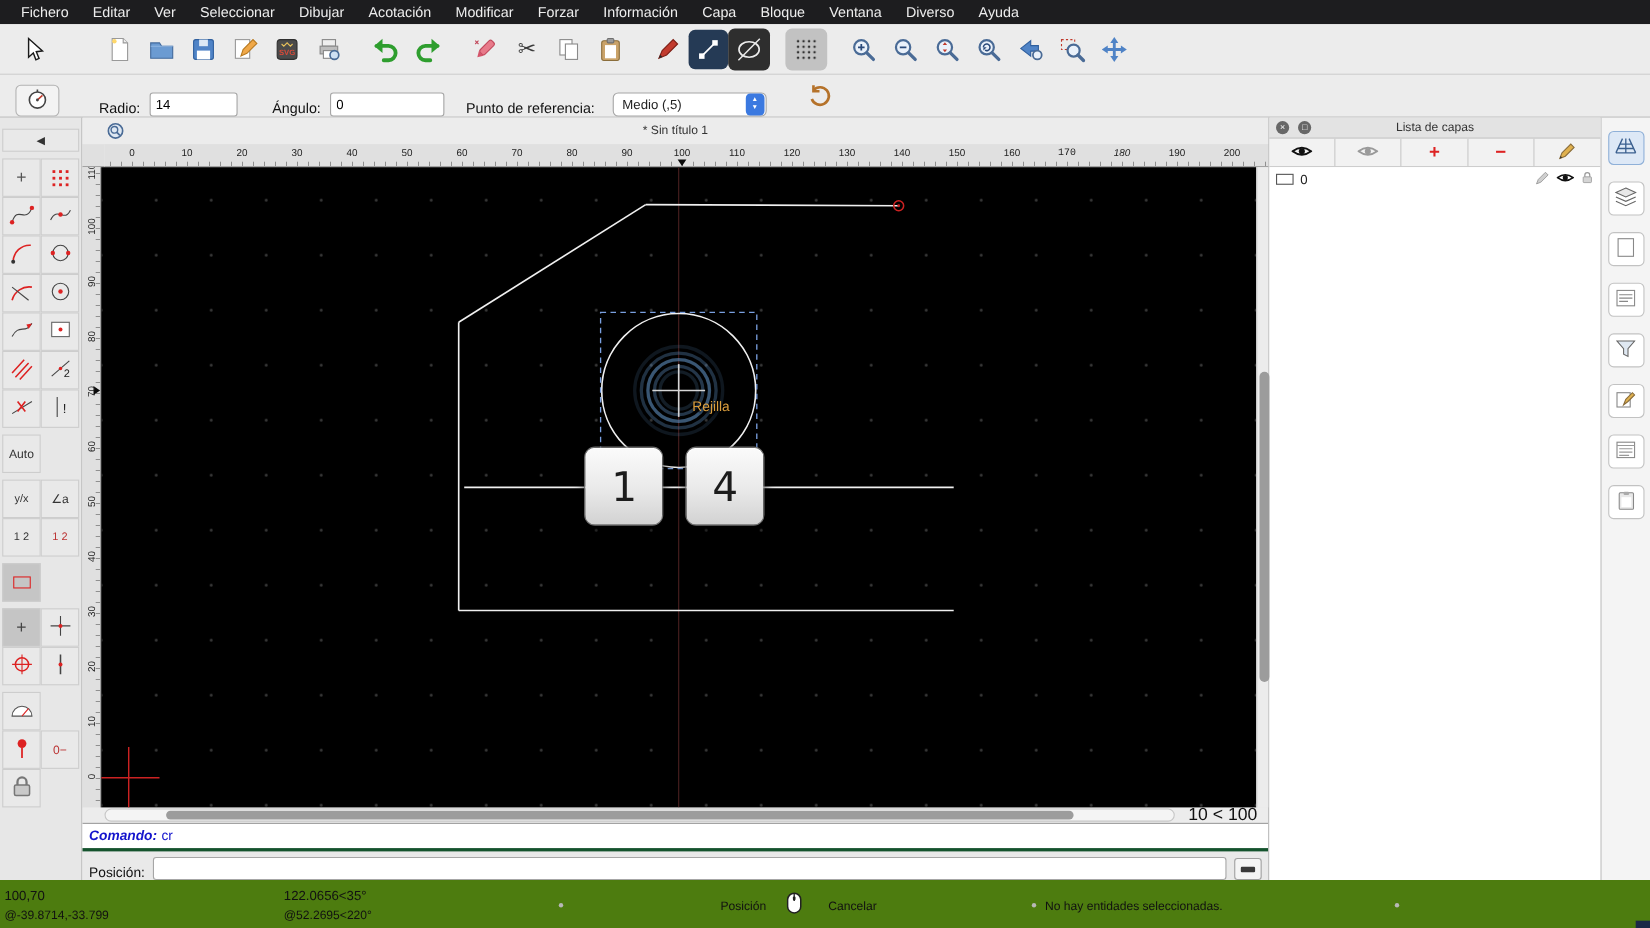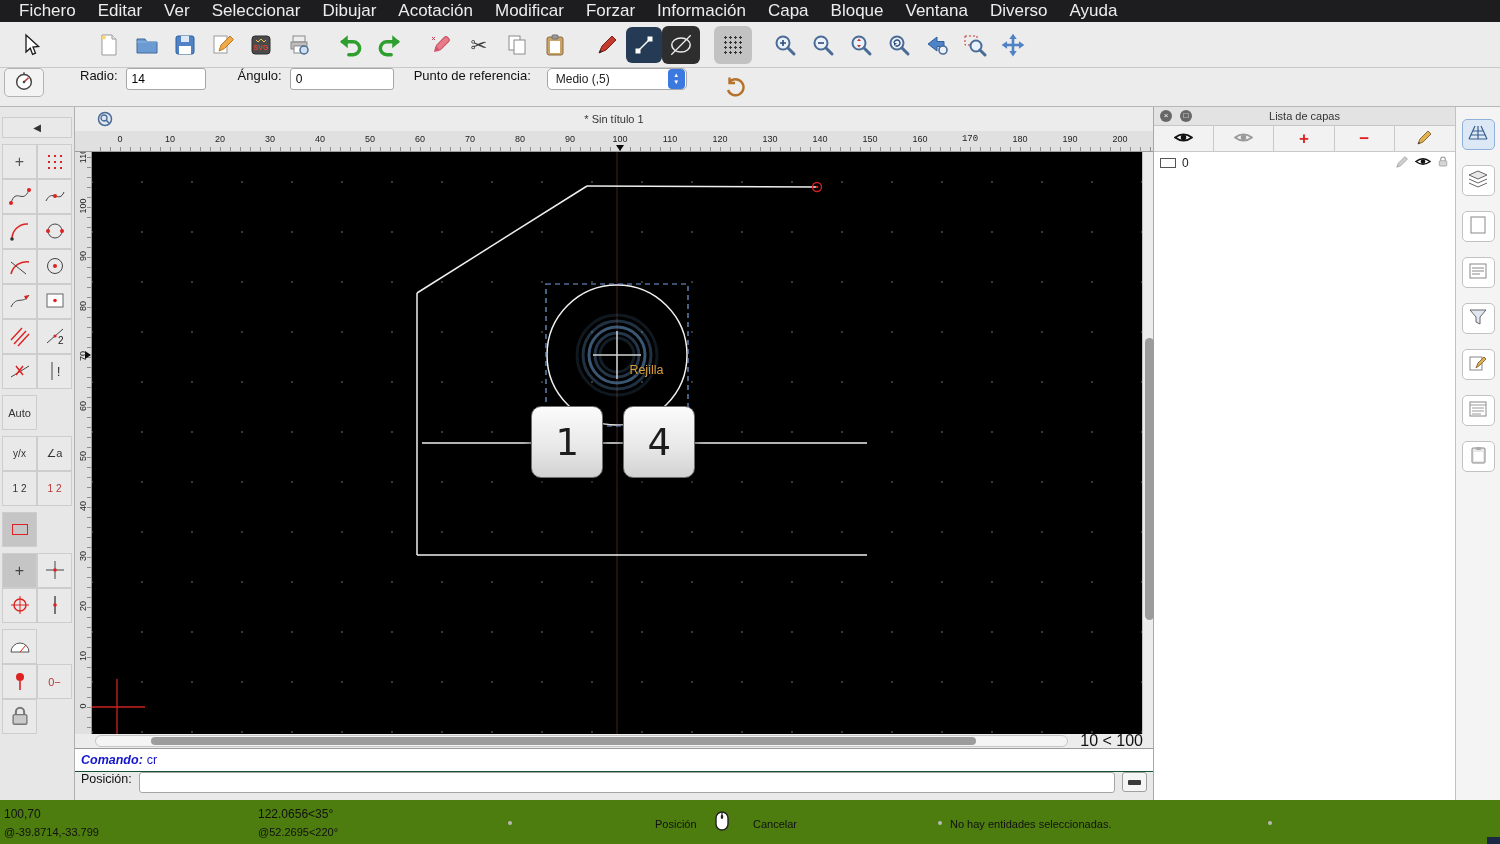--- a/index.html
+++ b/index.html
@@ -1,32 +1,32 @@
 <!DOCTYPE html>
 <html><head>
 <meta charset="utf-8">
 <style>
 *{margin:0;padding:0;box-sizing:border-box}
 html,body{width:1500px;height:844px;overflow:hidden}
 body{font-family:"Liberation Sans",sans-serif;background:#ececec;color:#222;font-size:12px}
 
 .menubar{height:22px;background:#1d1d1f;display:flex;align-items:center;padding-left:8px}
-.menu-item{color:#ededed;font-size:17px;padding:0 11px;line-height:22px;white-space:nowrap}
+.menu-item{color:#ededed;font-size:13px;padding:0 11px;line-height:22px;white-space:nowrap}
 
 .toolbar{height:46px;background:#ececec;border-bottom:1px solid #c9c9c9;display:flex;align-items:center;padding-left:12px}
 .tbtn{width:38px;height:38px;display:flex;align-items:center;justify-content:center;border-radius:6px;flex:0 0 auto}
 .tbtn svg{display:block}
 .tbtn.dark{background:#253a55;width:36px;height:36px}
 .tbtn.pressed-dark{background:#2e2e2e;width:38px;height:38px}
 .tbtn.pressed{background:#c2c2c2;width:38px;height:38px}
 .tgap{width:14px;flex:0 0 auto}
 .tgap-lg{width:40px;flex:0 0 auto}
 .dotgrid{width:20px;height:20px;background:radial-gradient(circle,#333 1px,transparent 1.4px);background-size:5px 5px}
 
-.optbar{height:39px;background:#ececec;border-bottom:1px solid #b7b7b7;display:flex;align-items:flex-start;padding-left:4px;gap:8px}
+.optbar{height:39px;background:#ececec;border-bottom:1px solid #b7b7b7;display:flex;align-items:flex-end;padding-left:14px;gap:8px}
 .opt-toolbtn{width:40px;height:29px;border:1px solid #b3b3b3;border-radius:5px;background:#f3f3f3;display:flex;align-items:center;justify-content:center;margin-right:18px}
 .opt-label{font-size:13px;color:#111;margin-left:10px}
 .opt-input{height:22px;border:1px solid #a6a6a6;border-radius:3px;background:#fff;font-size:12px;padding:0 5px;font-family:"Liberation Sans",sans-serif}
 .opt-select{height:22px;min-width:140px;border:1px solid #a6a6a6;border-radius:5px;background:#fff;display:flex;align-items:center;margin-left:8px}
 .opt-select .sel-text{flex:1;padding:0 8px;font-size:12px}
 .stepper{width:17px;height:20px;margin-right:1px;border-radius:4px;background:#3b79e0;display:flex;flex-direction:column;align-items:center;justify-content:center;color:#fff;font-size:6px;line-height:7px}
 
 .content{height:693px;display:flex}
 
 .palette{width:75px;background:#e7e7e7;border-right:1px solid #b0b0b0;padding-top:10px;display:flex;justify-content:center}
@@ -62,21 +62,21 @@
  display:flex;align-items:center;justify-content:center;font-size:37px;color:#1c1c1c;font-family:"DejaVu Sans",sans-serif}
 .snap-tooltip{position:absolute;color:#dc9f3e;font-size:12.5px;text-shadow:0 1px 2px #000;white-space:nowrap}
 .vscroll{width:13px;background:#ececec;border-left:1px solid #c2c2c2;position:relative}
 .vthumb{position:absolute;left:2px;width:9px;border-radius:5px;background:#9c9c9c}
 .hscroll-row{height:14px;display:flex;align-items:center;background:#ececec}
 .hscroll-track{position:relative;height:12px;margin-left:20px;flex:1;background:#f4f4f4;border:1px solid #c6c6c6;border-radius:6px}
 .hthumb{position:absolute;top:1px;height:8px;border-radius:4px;background:#9c9c9c}
 .zoom-status{width:85px;text-align:right;padding-right:10px;font-size:16px;color:#111}
 .cmdline{height:23px;background:#fff;border-top:1px solid #9a9a9a;font-size:12.5px;display:flex;align-items:center;padding-left:6px;gap:4px;color:#1414cc}
 .cmd-label{font-style:italic;font-weight:bold}
-.posrow{height:29px;background:#e9e9e9;border-top:1px solid #14532d;display:flex;align-items:flex-start;padding:0 6px;gap:7px}
+.posrow{height:29px;background:#e9e9e9;border-top:3px solid #14532d;display:flex;align-items:flex-end;padding:0 6px;gap:7px}
 .pos-label{font-size:12.5px;color:#111}
 .pos-input{flex:1;height:21px;border:1px solid #a6a6a6;border-radius:3px;background:#fff;font-size:12px;padding:0 5px;font-family:"Liberation Sans",sans-serif}
 .hist-btn{width:25px;height:20px;border:1px solid #a0a0a0;border-radius:3px;background:#f5f5f5;display:flex;align-items:center;justify-content:center}
 .hist-btn div{width:13px;height:5px;background:#3a3a3a;border-radius:1px}
 
 .rpanel{width:302px;border-left:1px solid #a8a8a8;background:#fff;display:flex;flex-direction:column}
 .rpanel-header{height:19px;background:#e3e3e3;border-bottom:1px solid #c6c6c6;position:relative;display:flex;align-items:center;justify-content:center;font-size:11px;color:#333}
 .panel-circle{position:absolute;top:3px;width:12px;height:12px;border-radius:50%;background:#676767;color:#fff;font-size:8px;line-height:12px;text-align:center}
 .layer-toolbar{height:26px;display:grid;grid-template-columns:repeat(5,1fr);border-bottom:1px solid #c9c9c9;background:#f2f2f2}
 .layer-toolbar .cell{display:flex;align-items:center;justify-content:center;border-right:1px solid #c9c9c9}
@@ -544,21 +544,21 @@
           <span class="htick" style="left: 425px;">80</span>
           <span class="htick" style="left: 475px;">90</span>
           <span class="htick" style="left: 525px;">100</span>
           <span class="htick" style="left: 575px;">110</span>
           <span class="htick" style="left: 625px;">120</span>
           <span class="htick" style="left: 675px;">130</span>
           <span class="htick" style="left: 725px;">140</span>
           <span class="htick" style="left: 775px;">150</span>
           <span class="htick" style="left: 825px;">160</span>
           <span class="htick" style="left: 875px; font-family: Liberation Mono, monospace;">170</span>
-          <span class="htick" style="left: 925px;">180</span>
+          <span class="htick" style="left: 925px; font-style: italic;">180</span>
           <span class="htick" style="left: 975px;">190</span>
           <span class="htick" style="left: 1025px;">200</span>
         </div>
     </div>
     <div class="canvas-row">
       <div class="vruler">
           <div class="vcursor" style="top: 199px;"></div>
           <span class="vtick" style="top: -1px;">110</span>
           <span class="vtick" style="top: 49px;">100</span>
           <span class="vtick" style="top: 99px;">90</span>

